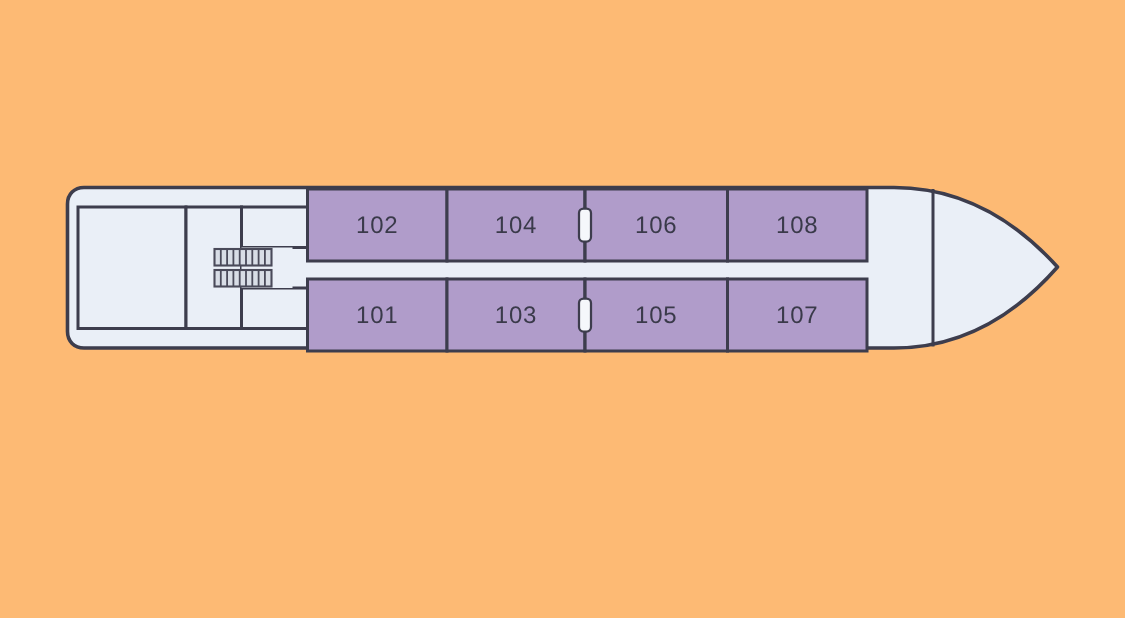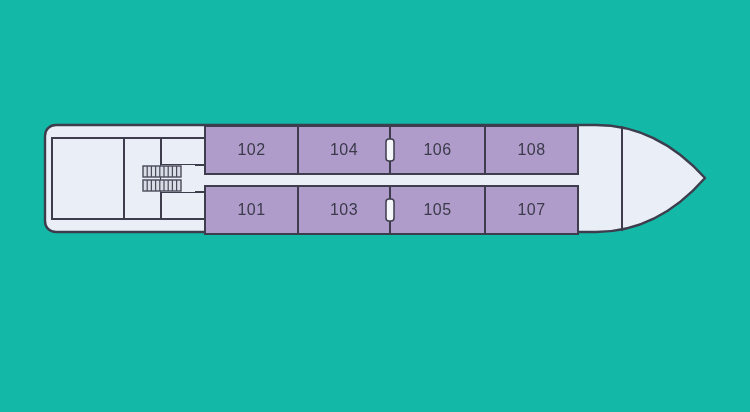--- a/index.html
+++ b/index.html
@@ -11,21 +11,21 @@
   body {
     width: 750px;
     height: 412px;
     overflow: hidden;
     font-family: "Liberation Sans", sans-serif;
   }
   #deck-plan-root {
     position: relative;
     width: 750px;
     height: 412px;
-    background: #14b8a6;
+    background: #fdba74;
   }
   #deck-svg {
     position: absolute;
     left: 0;
     top: 0;
     display: block;
   }
   .cabin-label {
     font-family: "Liberation Sans", sans-serif;
     font-size: 16px;

